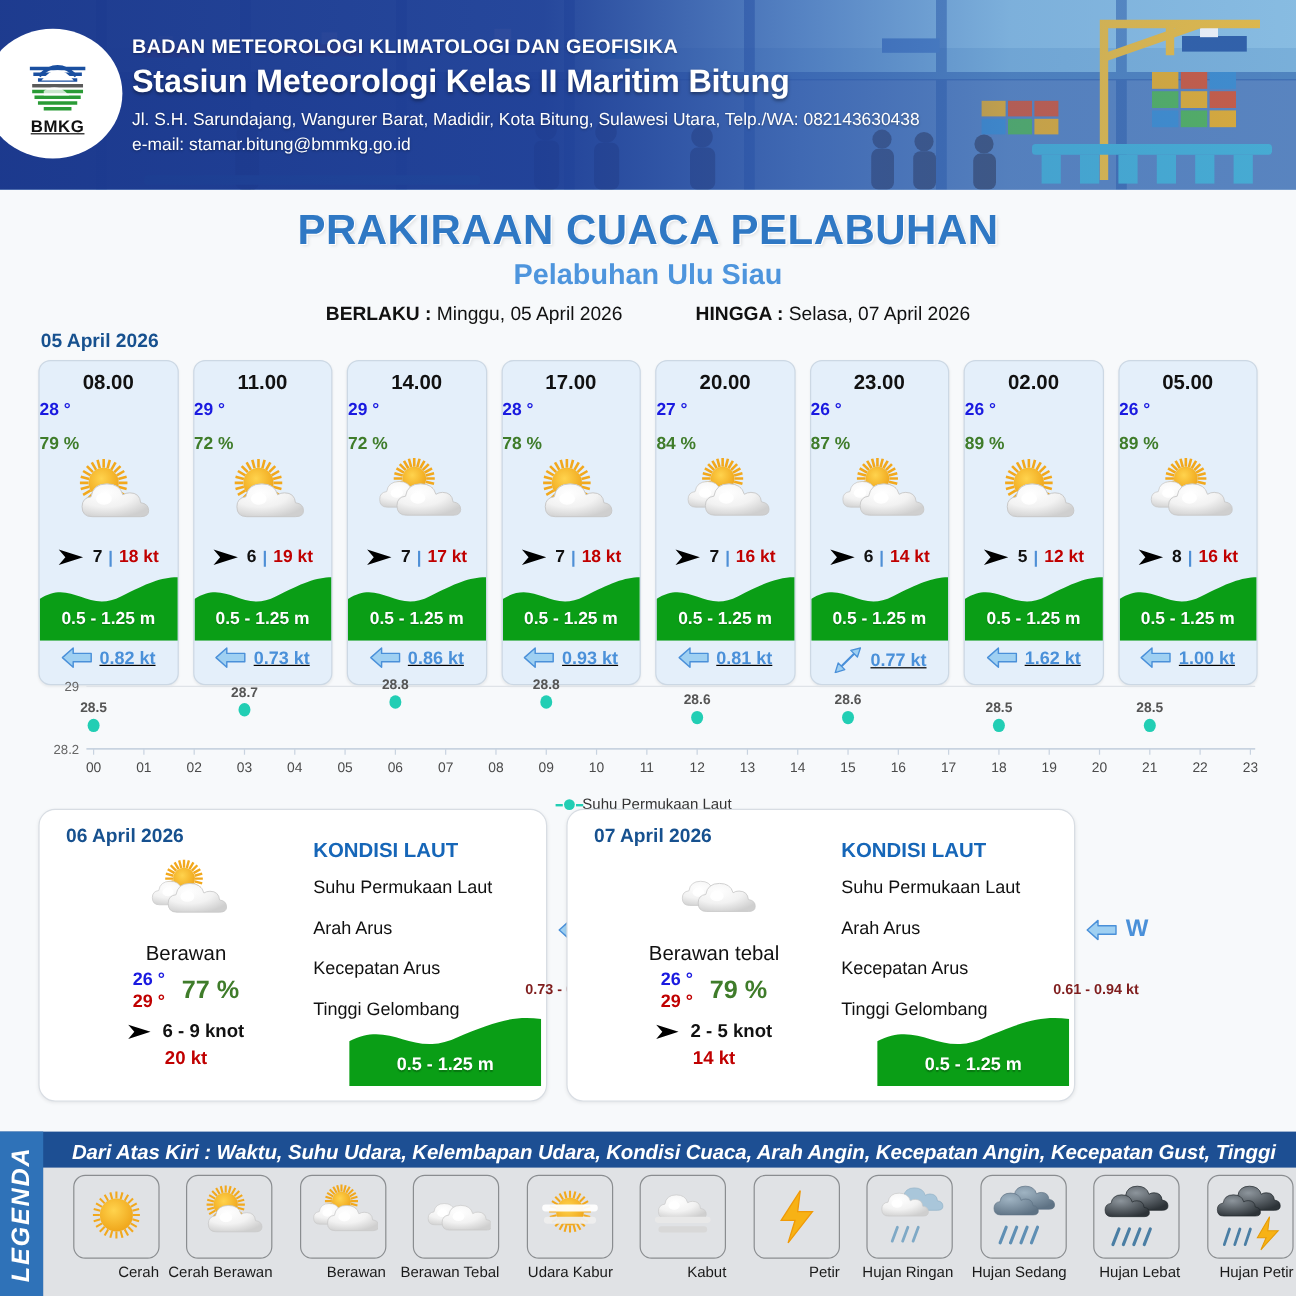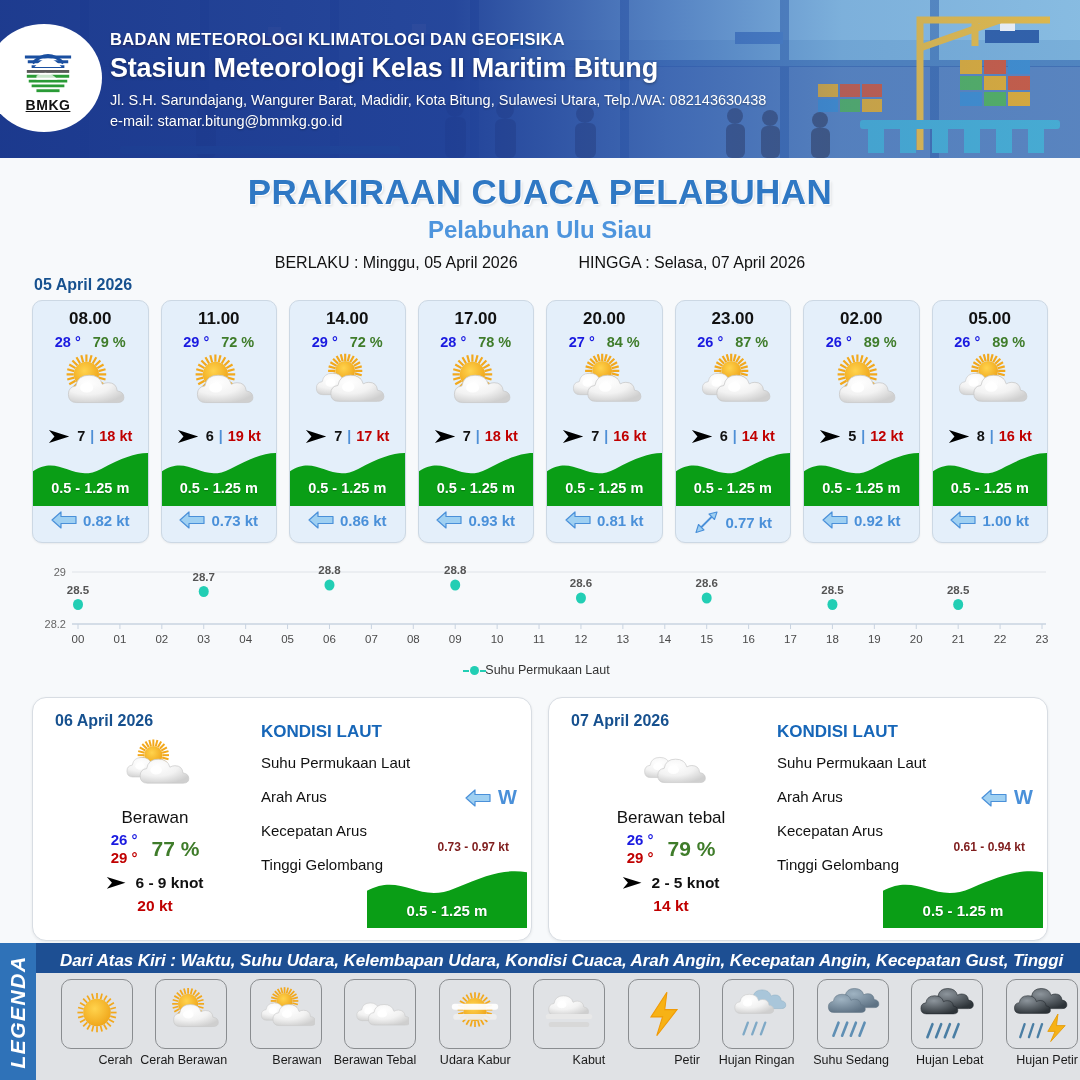--- a/index.html
+++ b/index.html
@@ -35,60 +35,60 @@
   .hdr-l2 { font-size:27px; font-weight:bold; letter-spacing:-.2px; margin-top:4px; text-shadow:0 1px 3px rgba(0,0,0,.4); }
   .hdr-l3 { font-size:14.5px; margin-top:8px; text-shadow:0 1px 2px rgba(0,0,0,.35); }
   .hdr-l4 { font-size:14.5px; margin-top:5px; text-shadow:0 1px 2px rgba(0,0,0,.35); }
 
   
   .title-wrap { text-align:center; padding-top:14px; }
   .t-main { font-size:35px; font-weight:bold; color:#2f78c4; letter-spacing:.4px;
             text-shadow:1px 1px 0 #ffffff, 2px 2px 3px rgba(0,0,0,.10); }
   .t-sub  { font-size:24px; font-weight:bold; color:#4e95dd; margin-top:4px; }
   .t-range { margin-top:10px; font-size:16px; color:#111; }
-  .t-range .k { font-weight:normal; }
+  .t-range .k { font-weight:bold; }
   .t-range .gap { display:inline-block; width:52px; }
 
   
   .date-label { position:absolute; left:34px; top:276px; font-size:16px; font-weight:bold; color:#17518f; }
 
   
   .strip { position:absolute; left:32px; top:300px; width:1016px; display:flex; gap:12px; }
   .card {
     width:124px; background:#e4effa; border:1px solid #ccd8e4; border-radius:10px;
     overflow:hidden; position:relative; box-shadow:0 1px 2px rgba(0,0,0,.06);
   }
   .c-time { text-align:center; font-size:17px; font-weight:bold; color:#111; padding-top:8px; }
-  .c-th { display:flex; justify-content:center; gap:12px; padding-top:5px; }
+  .c-th { display:flex; justify-content:center; gap:12px; padding-top:5px;flex-direction:column; }
   .c-temp { font-size:14.5px; font-weight:bold; color:#1a1ae0; }
   .c-hum  { font-size:14.5px; font-weight:bold; color:#3f7c2a; }
   .c-icon { height:70px; display:flex; align-items:center; justify-content:center; margin-top:2px; }
   .c-wind { display:flex; align-items:center; justify-content:center; gap:5px; padding:6px 0 4px; }
   .wdir { font-size:14.5px; font-weight:bold; color:#111; }
   .wbar { color:#4e8fd6; font-weight:bold; font-size:14px; }
   .wspd { font-size:14.5px; font-weight:bold; color:#c00000; }
   .c-wave { position:relative; height:58px; }
   .c-wave svg { position:absolute; left:0; top:0; }
   .c-wave span {
     position:absolute; left:0; right:0; bottom:10px; text-align:center;
     font-size:14.5px; font-weight:bold; color:#fff; text-shadow:0 1px 1px rgba(0,0,0,.25);
   }
-  .c-cur { display:flex; align-items:center; justify-content:center; gap:6px; padding:5px 4px 9px; }
+  .c-cur { display:flex; align-items:center; justify-content:center; gap:6px; padding:5px 4px 9px;text-decoration:underline; }
   .c-cur span { font-size:15px; font-weight:bold; color:#4a90d9; }
 
   
   .chart { position:absolute; left:32px; top:560px; width:1016px; height:90px; }
   .chart svg { display:block; }
   .chart-legend { position:absolute; left:0; right:0; top:663px; text-align:center; font-size:12.5px; color:#333; }
   .chart-legend .dot { display:inline-block; width:9px; height:9px; background:#22ceb4; border-radius:50%; vertical-align:middle; margin-right:6px; position:relative;}
   .chart-legend .dot::before, .chart-legend .dot::after{content:"";position:absolute;top:3.5px;width:6px;height:2px;background:#22ceb4;}
   .chart-legend .dot::before{left:-7px;} .chart-legend .dot::after{right:-7px;}
 
   
-  .days { position:absolute; left:32px; top:697px; width:1016px; display:flex; gap:16px;justify-content:space-between; }
+  .days { position:absolute; left:32px; top:674px; width:864px; display:flex; gap:16px;justify-content:space-between; }
   .daypanel {
     width:500px; height:244px; background:#fff; border:1px solid #d8dde3; border-radius:14px;
     position:relative; box-shadow:0 1px 3px rgba(0,0,0,.07);
   }
   .d-date { position:absolute; left:22px; top:14px; font-size:16px; font-weight:bold; color:#17518f; }
   .d-left { position:absolute; left:22px; top:40px; width:200px; text-align:center; }
   .d-icon { height:64px; display:flex; align-items:center; justify-content:center; }
   .d-cond { font-size:17px; color:#111; margin-top:6px; }
   .d-temps { display:flex; align-items:center; justify-content:center; gap:14px; margin-top:3px; }
   .d-tcol { text-align:left; }
@@ -831,21 +831,21 @@
     <path d="M0 23.200000000000003 C 27.28 5.800000000000001, 39.68 35.96, 68.2 20.88
              C 94.24 7.54, 106.64 2.9000000000000004, 124 5.800000000000001
              L 124 58 L 0 58 Z" fill="#0a9e16"></path>
           </svg>
       <span>0.5 - 1.25 m</span>
     </div>
     <div class="c-cur">
       <svg width="26" height="18" viewBox="0 0 26 18">
     <path d="M1 9 L10 1 L10 5.5 L25 5.5 L25 12.5 L10 12.5 L10 17 Z" fill="#9fd0f2" stroke="#4a90d9" stroke-width="1.2" stroke-linejoin="round"></path>
           </svg>
-      <span>0.92 kt</span>
+      <span>1.62 kt</span>
     </div>
       </div>
       <div class="card">
         <div class="c-time">05.00</div>
     <div class="c-th">
       <span class="c-temp">26 °</span>
       <span class="c-hum">89 %</span>
     </div>
     <div class="c-icon">
           <svg width="78" height="72" viewBox="0 0 80 80">
@@ -1578,21 +1578,21 @@
                 <path d="M10 34 q-10 0 -10 -10 q0 -9 9 -10 q2 -13 16 -13 q13 0 16 11 q3 -2 7 -2 q10 0 11 10 q8 1 8 8 q0 6 -8 6 z" fill="url(#mg)" stroke="#5e7284"></path>
               </g>
               <g stroke="#5f8fb4" stroke-width="3.6" stroke-linecap="round">
              <line x1="20" y1="52" x2="13" y2="70"></line>
                 <line x1="32" y1="52" x2="25" y2="70"></line>
              <line x1="44" y1="52" x2="37" y2="70"></line>
                 <line x1="56" y1="52" x2="49" y2="70"></line>
               </g>
             </svg>
           </div>
-    <div class="leg-cap">Suhu Sedang</div>
+    <div class="leg-cap">Hujan Sedang</div>
         </div>
         <div class="leg-item">
           <div class="leg-box">
             <svg width="58" height="58" viewBox="0 0 80 80">
               <defs>
     <radialGradient id="cg" cx="35%" cy="28%" r="78%">
       <stop offset="0%" stop-color="#ffffff"></stop>
                   <stop offset="55%" stop-color="#f2f2f2"></stop>
       <stop offset="100%" stop-color="#cfcfcf"></stop>
     </radialGradient>

